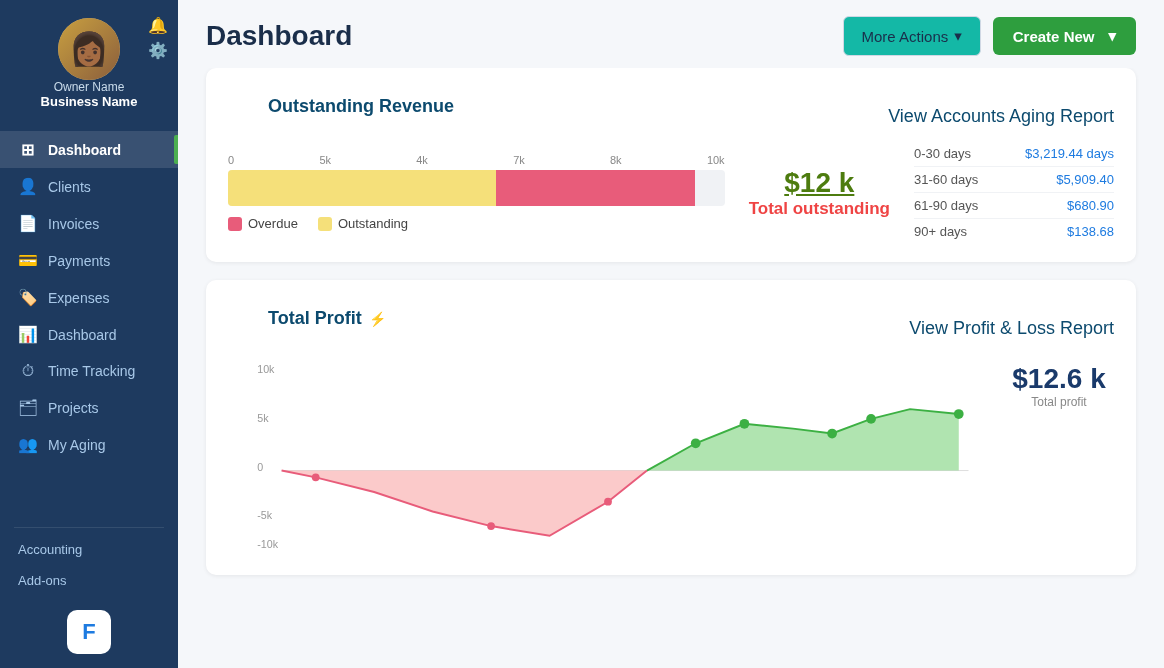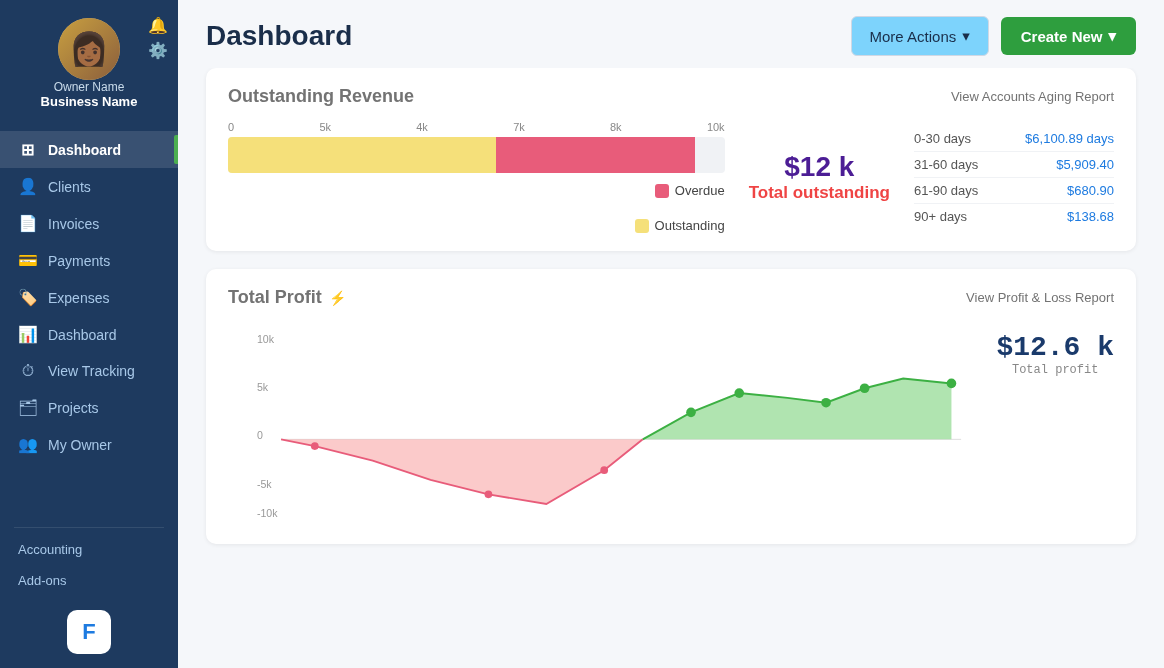--- a/index.html
+++ b/index.html
@@ -157,32 +157,32 @@
     .header-actions {
       display: flex;
       align-items: center;
       gap: 12px;
     }
     .btn-more-actions {
       display: flex;
       align-items: center;
       gap: 6px;
       padding: 10px 18px;
-      background: #7dd3fc;
+      background: #14b8a6;
       border: 1.5px solid #d0d8e4;
       border-radius: 6px;
       color: #1a2e4a;
       font-size: 15px;
       font-weight: 500;
       cursor: pointer;
     }
     .btn-create-new {
       display: flex;
       align-items: center;
-      gap: 6px;
+      gap: 14px;
       padding: 10px 20px;
       background: #2e9e3e;
       border: none;
       border-radius: 6px;
       color: #fff;
       font-size: 15px;
       font-weight: 600;
       cursor: pointer;
     }
 
@@ -205,27 +205,29 @@
     }
     .card-header {
       display: flex;
       align-items: center;
       justify-content: space-between;
       margin-bottom: 14px;
     }
     .card-title {
       font-size: 18px;
       font-weight: 700;
-      color: #737373;
+      color: #0c4a6e;
+      margin-left: 40px;
     }
     .card-link {
-      font-size: 13px;
-      color: #737373;
+      font-size: 18px;
+      color: #0c4a6e;
       cursor: pointer;
       text-decoration: none;
+      margin-top: 20px;
     }
 
     
     .revenue-chart-area {
       display: flex;
       align-items: center;
       gap: 24px;
     }
     .bar-chart-container {
       flex: 1;
@@ -252,40 +254,40 @@
       background: #e85c7a;
       height: 100%;
     }
     .bar-legend {
       display: flex;
       gap: 20px;
       margin-top: 10px;
       font-size: 13px;
       color: #444;
       align-items: flex-end;
-      flex-direction: column;
     }
     .legend-item {
       display: flex;
       align-items: center;
       gap: 6px;
     }
     .legend-dot {
       width: 14px;
       height: 14px;
       border-radius: 3px;
     }
     .total-outstanding-box {
       text-align: center;
       min-width: 110px;
     }
     .total-amount {
       font-size: 28px;
       font-weight: 800;
-      color: #4c1d95;
+      color: #4d7c0f;
+      text-decoration: underline;
     }
     .total-label {
       font-size: 17px;
       color: #ef4444;
       font-weight: bold;
     }
     .aging-table {
       min-width: 200px;
     }
     .aging-row {
@@ -307,21 +309,20 @@
       gap: 16px;
     }
     .profit-svg-container {
       flex: 1;
       position: relative;
     }
     .profit-total-box {
       min-width: 110px;
       text-align: center;
       padding-top: 10px;
-      font-family: Liberation Mono, monospace;
     }
     .profit-amount {
       font-size: 28px;
       font-weight: 800;
       color: #1a3a6b;
     }
     .profit-label {
       font-size: 12px;
       color: #888;
     }
@@ -377,29 +378,29 @@
       <div class="nav-item">
         <span class="nav-icon">🏷️</span>
         <span>Expenses</span>
       </div>
       <div class="nav-item">
         <span class="nav-icon">📊</span>
         <span>Dashboard</span>
       </div>
       <div class="nav-item">
         <span class="nav-icon">⏱</span>
-        <span>View Tracking</span>
+        <span>Time Tracking</span>
       </div>
       <div class="nav-item">
         <span class="nav-icon">🗂</span>
         <span>Projects</span>
       </div>
       <div class="nav-item">
         <span class="nav-icon">👥</span>
-        <span>My Owner</span>
+        <span>My Aging</span>
       </div>
     </div>
 
   <hr class="sidebar-divider">
 
   <div id="sidebar-bottom-nav">
       <div class="nav-item-small">
         <span>Accounting</span>
       </div>
       <div class="nav-item-small">
@@ -464,21 +465,21 @@
         </div>
 
         <div class="total-outstanding-box">
           <div class="total-amount">$12 k</div>
           <div class="total-label">Total outstanding</div>
         </div>
 
         <div class="aging-table" id="aging-table">
             <div class="aging-row">
               <span class="aging-label">0-30 days</span>
-              <span class="aging-value">$6,100.89 days</span>
+              <span class="aging-value">$3,219.44 days</span>
             </div>
             <div class="aging-row">
               <span class="aging-label">31-60 days</span>
               <span class="aging-value">$5,909.40</span>
             </div>
             <div class="aging-row">
               <span class="aging-label">61-90 days</span>
               <span class="aging-value">$680.90</span>
             </div>
             <div class="aging-row">

